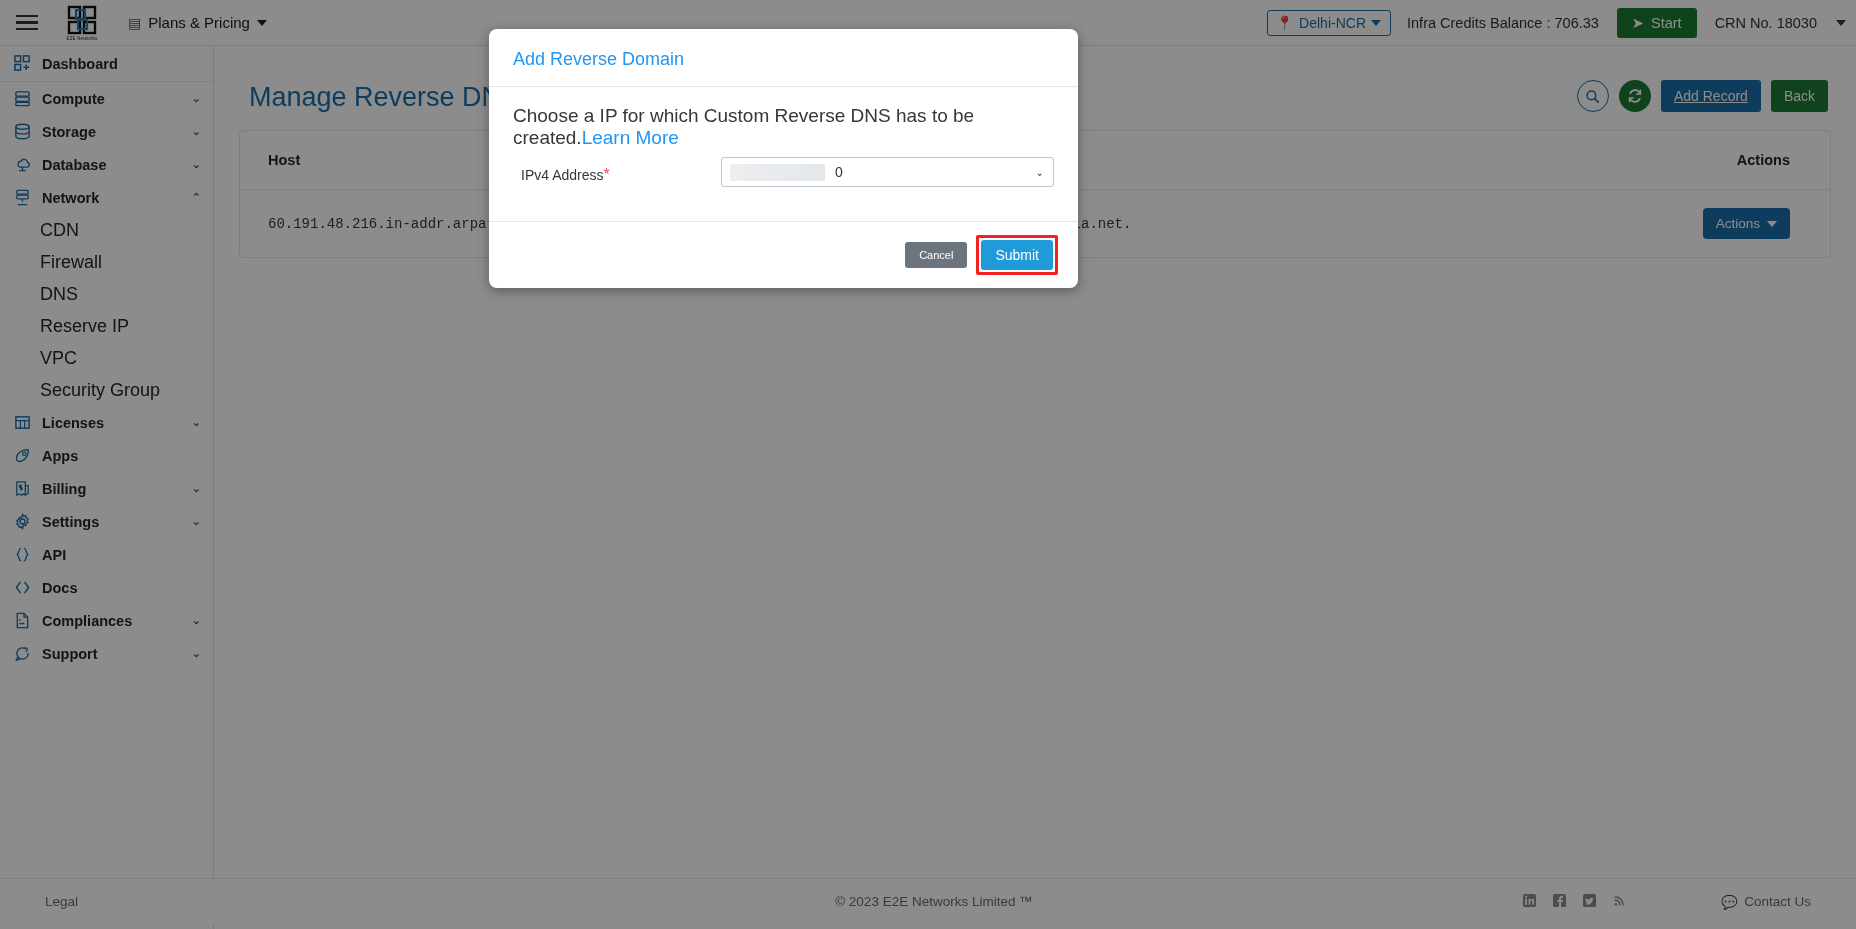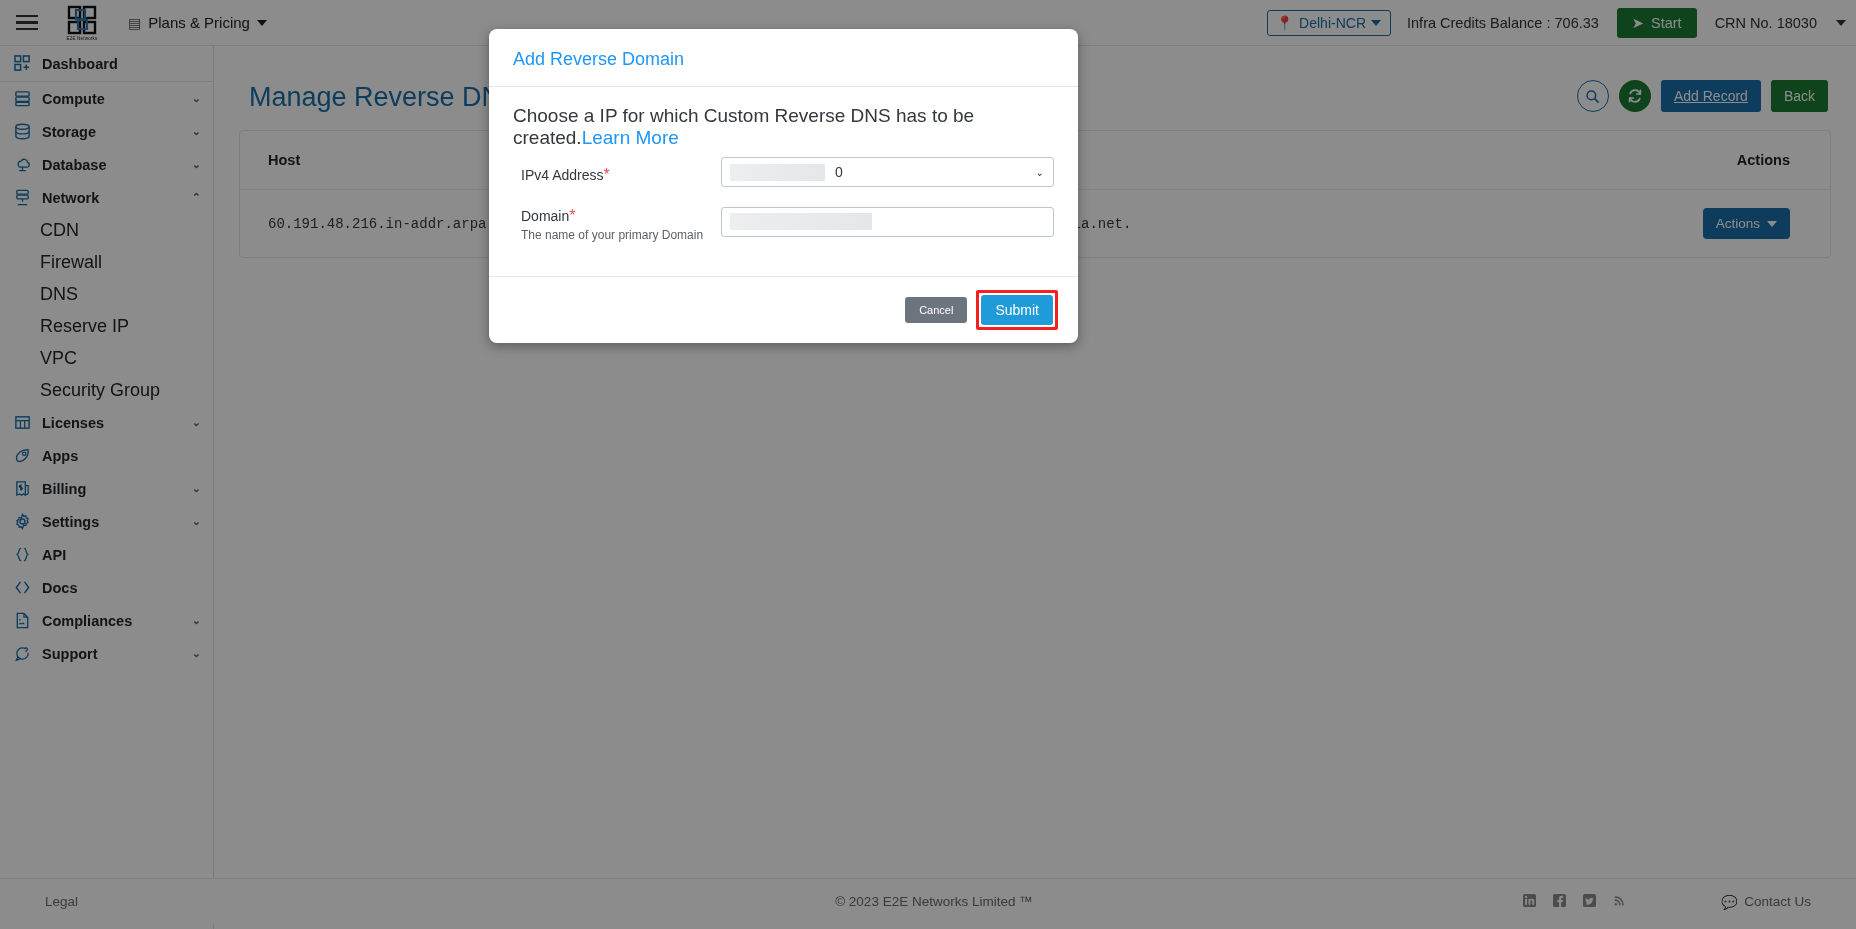--- a/index.html
+++ b/index.html
@@ -454,31 +454,20 @@
         </div>
         <div class="form-field">
           <div class="select-box">
             <span class="redact" style="width:95px"></span>
             <span class="select-val">0</span>
             <span class="sel-arrow">⌄</span>
           </div>
         </div>
       </div>
 
-      <div class="form-row">
-        <div class="form-label">
-          <span class="lbl">Domain</span><span class="req">*</span>
-          <div class="hint">The name of your primary Domain</div>
-        </div>
-        <div class="form-field">
-          <div class="text-box">
-            <span class="redact" style="width:142px"></span>
-          </div>
-        </div>
-      </div>
     </div>
 
     <div class="modal-foot">
       <button class="btn-cancel">Cancel</button>
       <div class="submit-wrap">
         <button class="btn-submit">Submit</button>
       </div>
     </div>
   </div>
 

